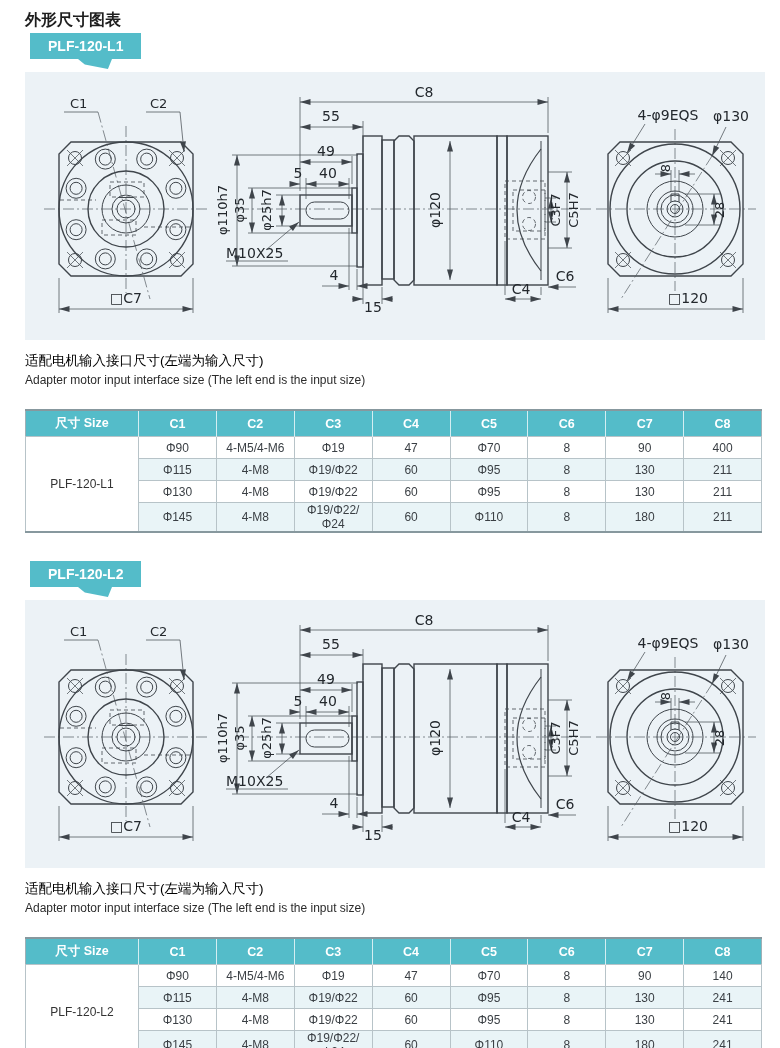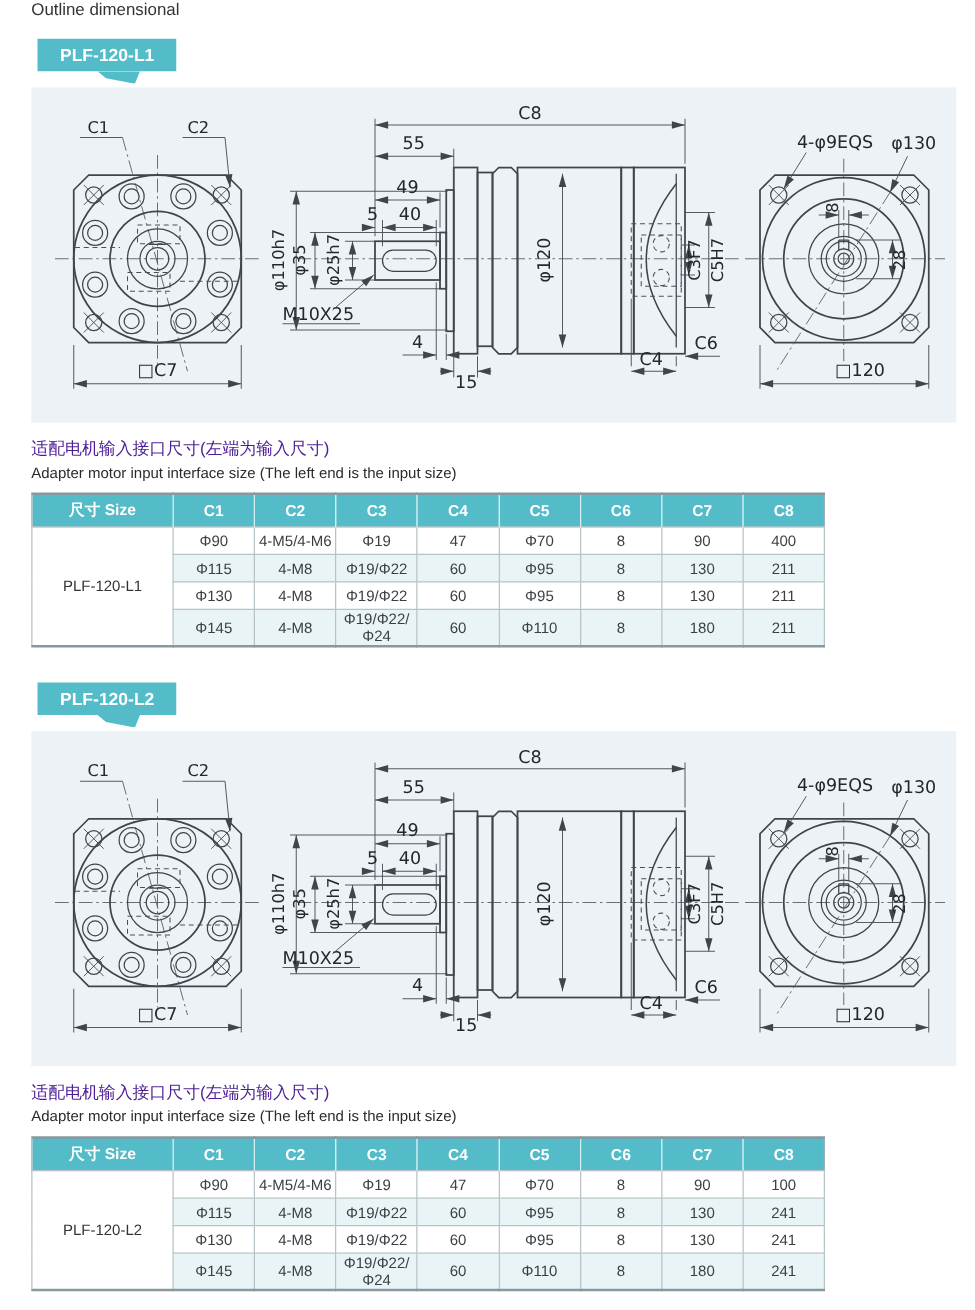--- a/index.html
+++ b/index.html
@@ -7,23 +7,23 @@
         font-family:"Liberation Sans","DejaVu Sans",sans-serif;color:#222;}
   h1{font-size:16px;font-weight:bold;margin:10px 0 2px 25px;color:#1e1e1e;}
   .subtitle{font-size:13.5px;margin:0 0 16px 25px;color:#333;}
   section{margin:0;}
   section + section{margin-top:28px;}
   .badge{display:inline-block;position:relative;margin:0 0 13px 30px;background:#54bcc9;
          color:#fff;font-weight:bold;font-size:14px;line-height:26px;padding:0 18px;}
   .badge::after{content:"";position:absolute;left:48px;top:100%;width:34px;height:10px;
          background:#54bcc9;clip-path:polygon(0 0,100% 0,88% 100%,20% 55%);}
   .panel{margin-left:25px;width:740px;height:268px;background:#ecf2f6;}
-  .cap-zh{margin:12px 0 0 25px;font-size:13.5px;color:#4c1d95;}
+  .cap-zh{margin:12px 0 0 25px;font-size:13.5px;color:#000000;}
   .cap-en{margin:3px 0 0 25px;font-size:12px;color:#2b2b2b;}
-  table{margin:9px 0 0 25px;width:635px;border-collapse:collapse;table-layout:fixed;
+  table{margin:22px 0 0 25px;width:737px;border-collapse:collapse;table-layout:fixed;
         border:1px solid #9fb0b6;border-top:2px solid #87989e;border-bottom:2px solid #87989e;}
   col.c0{width:113px;}
   th{background:#54bcc9;color:#fff;font-size:12.5px;font-weight:bold;height:25px;
      border-right:1px solid rgba(255,255,255,.75);padding:0;}
   th:last-child{border-right:none;}
   td{font-size:12px;color:#3a3f44;text-align:center;height:21px;padding:0 2px;
      border:1px solid #b7c3c8;background:#fff;}
   tbody tr:nth-child(even) td{background:#e9f4f7;}
   td.model{background:#fff !important;font-size:12px;color:#333;}
   
@@ -33,21 +33,21 @@
   .dwg .thin{stroke:#4a5056;stroke-width:0.75;fill:none;}
   .dwg .cl{stroke:#555b61;stroke-width:0.7;fill:none;stroke-dasharray:11 3 2 3;}
   .dwg .dsh{stroke:#4a5056;stroke-width:0.85;fill:none;stroke-dasharray:4 3;}
   .dwg text{fill:#23282d;font-family:"DejaVu Sans",sans-serif;font-size:14px;}
   .dwg text.small{font-size:13px;}
 </style>
 </head>
 <body>
 
 <div class="page">
-  <div class="subtitle">Outline dimensional</div>
+  <h1>外形尺寸图表</h1>
 
   <section>
     <div class="badge">PLF-120-L1</div>
     <div class="panel">
 <svg class="dwg" width="740" height="268" viewBox="25 103 740 268" xmlns="http://www.w3.org/2000/svg">
   <defs>
     <marker id="mE" markerUnits="userSpaceOnUse" markerWidth="12" markerHeight="8" refX="11" refY="4" orient="auto">
       <path d="M0.5,1 L11,4 L0.5,7 Z" fill="#3f454b"></path>
             </marker>
     <marker id="mS" markerUnits="userSpaceOnUse" markerWidth="12" markerHeight="8" refX="1" refY="4" orient="auto">
@@ -637,21 +637,21 @@
       <tbody>
           <tr>
             <td rowspan="4" class="model">PLF-120-L2</td>
             <td>Φ90</td>
             <td>4-M5/4-M6</td>
             <td>Φ19</td>
             <td>47</td>
             <td>Φ70</td>
             <td>8</td>
             <td>90</td>
-            <td>100</td>
+            <td>140</td>
           </tr>
           <tr>
             <td>Φ115</td>
             <td>4-M8</td>
             <td>Φ19/Φ22</td>
             <td>60</td>
             <td>Φ95</td>
             <td>8</td>
             <td>130</td>
             <td>241</td>

